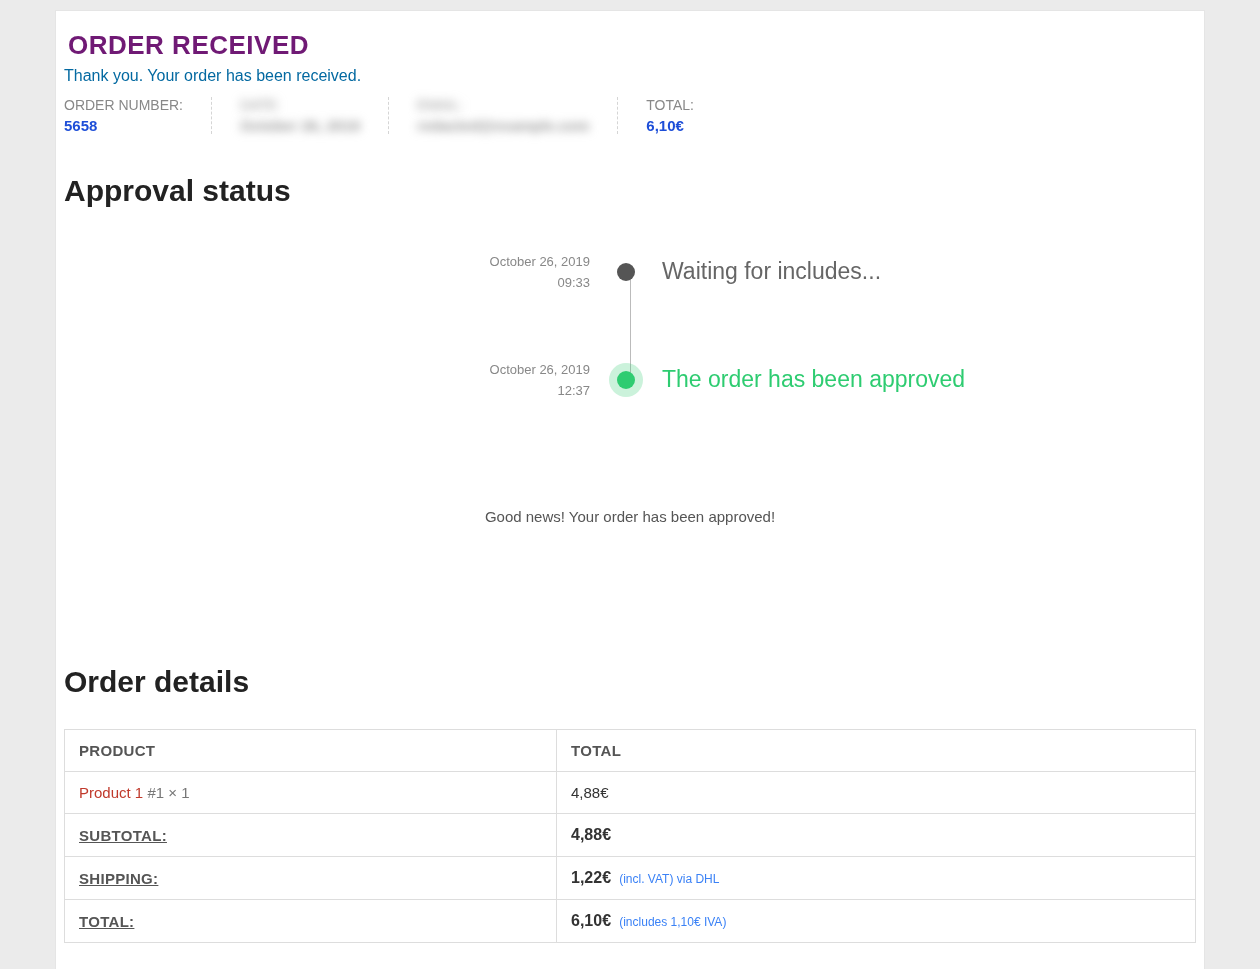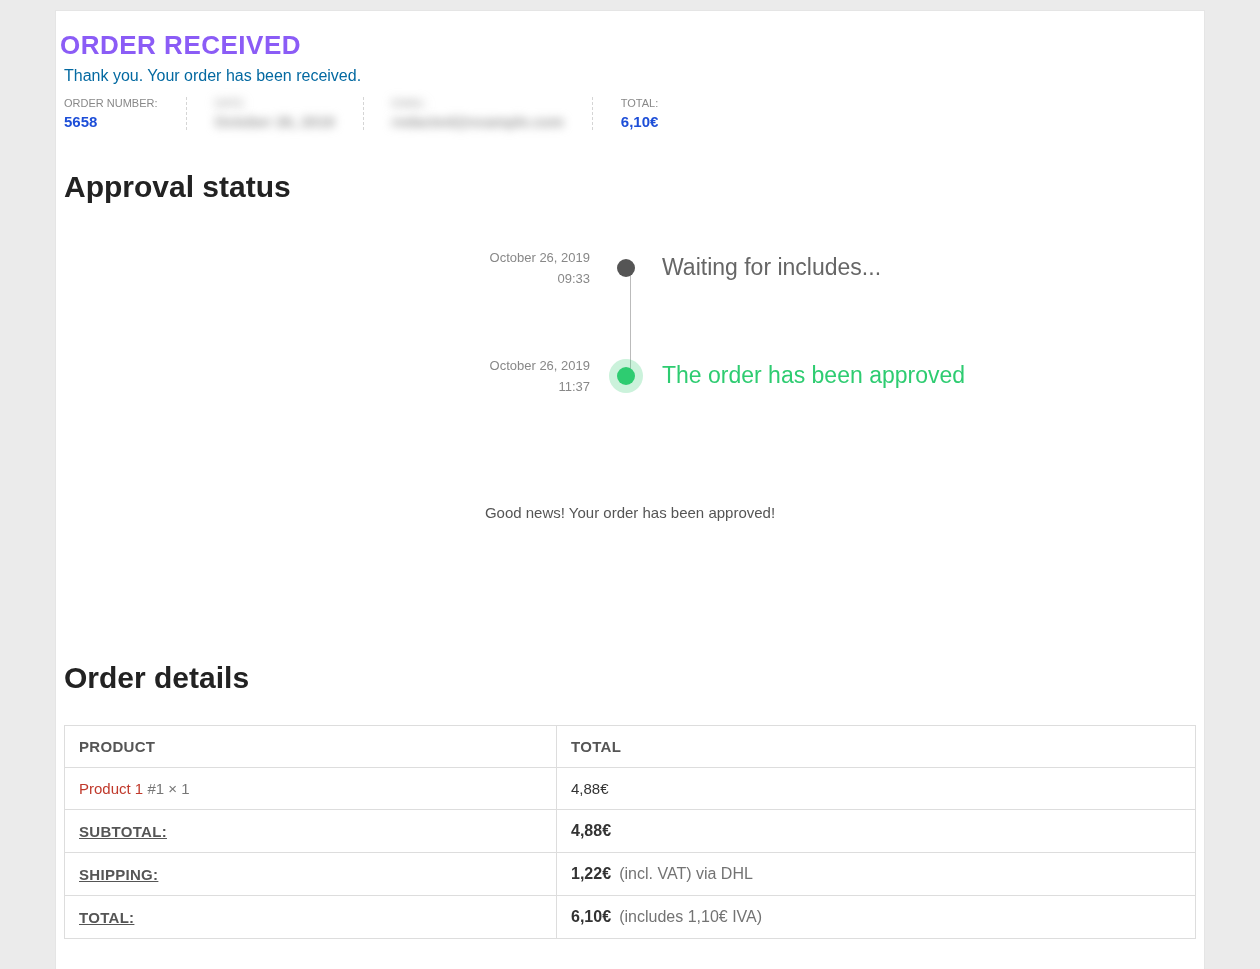--- a/index.html
+++ b/index.html
@@ -16,22 +16,22 @@
     border: 1px solid #e5e5e5;
     min-height: 960px;
   }
   .inner {
     padding: 0 0 0 0;
   }
   h1.page-title {
     font-size: 26px;
     font-weight: 700;
     letter-spacing: 0.5px;
-    color: #8b5cf6;
-    margin: 4px 0 6px 4px;
+    color: #701a75;
+    margin: 4px 0 6px 12px;
   }
   .thank-you {
     font-size: 16px;
     color: #0369a1;
     margin-bottom: 12px;
     padding-left: 8px;
   }
   .order-summary {
     display: flex;
     padding-left: 8px;
@@ -40,21 +40,21 @@
   .summary-item {
     padding: 0 28px 0 0;
     border-right: 1px dashed #d5d5d5;
     margin-right: 28px;
   }
   .summary-item:last-child {
     border-right: none;
     margin-right: 0;
   }
   .summary-label {
-    font-size: 11px;
+    font-size: 14px;
     color: #888;
     text-transform: uppercase;
     margin-bottom: 4px;
   }
   .summary-value {
     font-size: 15px;
     font-weight: 700;
     color: #1d4ed8;
   }
   .blurred .summary-label,
@@ -163,21 +163,21 @@
   .details-table td:first-child {
     width: 43.5%;
   }
   .product-link {
     color: #c0392b;
     text-decoration: none;
   }
   .product-meta { color: #777; }
   .price-strong { font-weight: 700; color: #333; font-size: 16px; }
   .row-label { font-weight: 700; color: #555; font-size: 14px; letter-spacing: 0.3px; text-decoration: underline; }
-  .small-grey { color: #737373; font-size: 16px; margin-left: 4px; }
+  .small-grey { color: #3b82f6; font-size: 12px; margin-left: 4px; }
 
   .content-pad { padding: 0 0 0 0; }
 </style>
 </head>
 <body>
 
 <div class="container">
   <div class="inner content-pad">
 
     <h1 class="page-title">ORDER RECEIVED</h1>
@@ -212,21 +212,21 @@
           <span>October 26, 2019</span>
           <span class="time">09:33</span>
         </div>
         <div class="timeline-dot"></div>
         <div class="timeline-right">Waiting for includes...</div>
       </div>
 
       <div class="timeline-event ev2">
         <div class="timeline-left">
           <span>October 26, 2019</span>
-          <span class="time">11:37</span>
+          <span class="time">12:37</span>
         </div>
         <div class="timeline-dot green"></div>
         <div class="timeline-right green">The order has been approved</div>
       </div>
     </div>
 
     <div class="good-news">Good news! Your order has been approved!</div>
 
     <h2 class="section-heading">Order details</h2>
 

